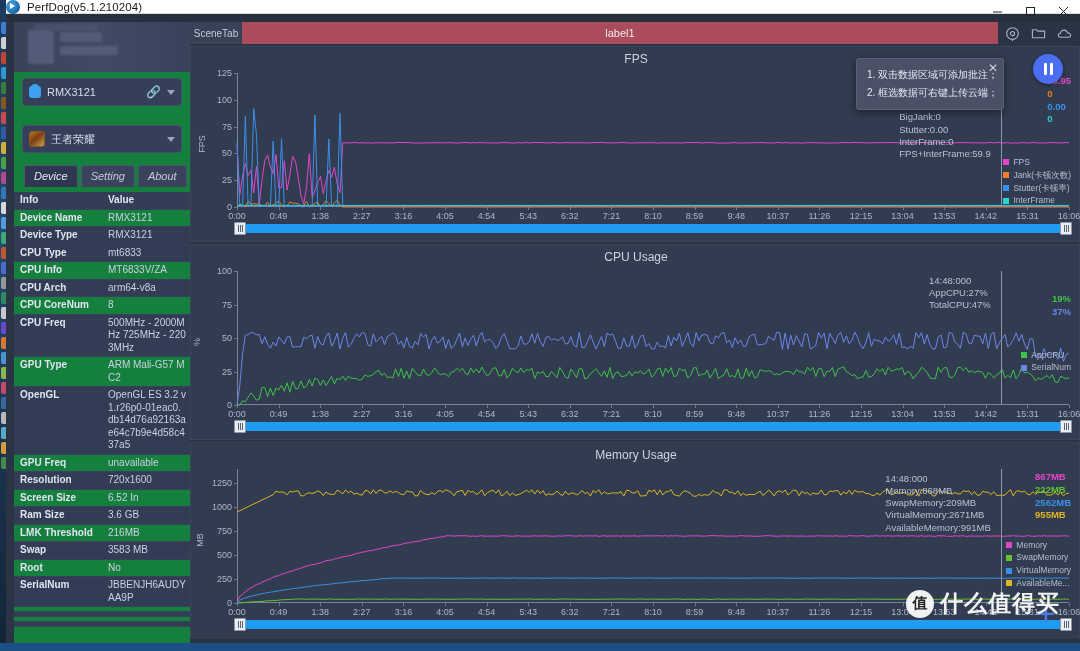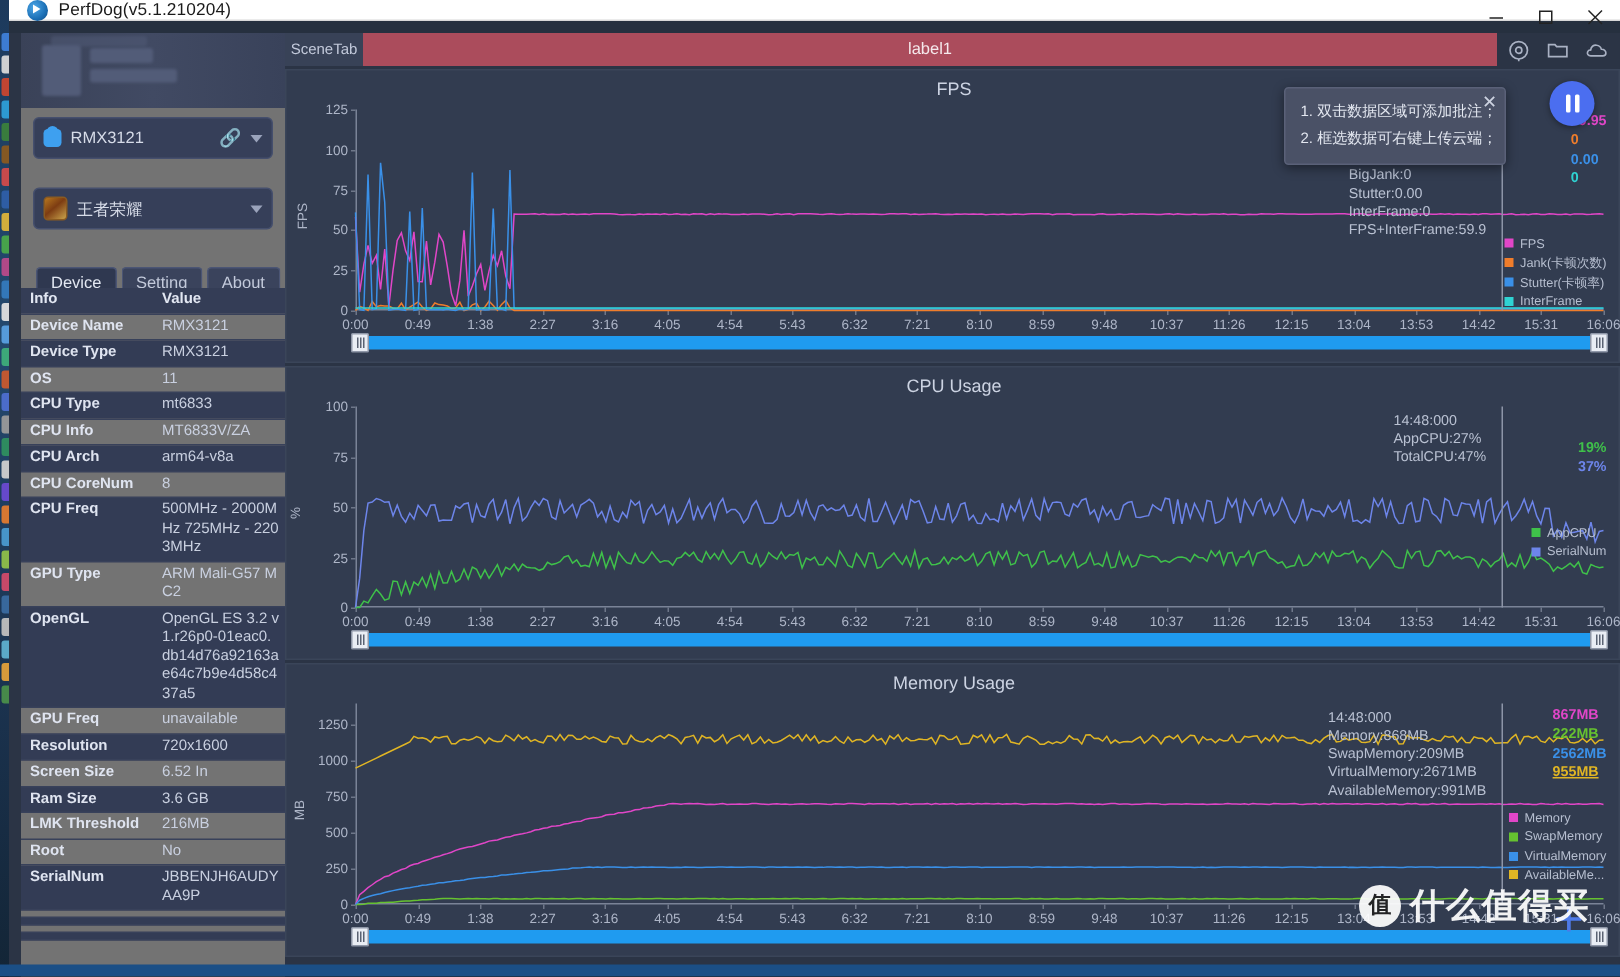--- a/index.html
+++ b/index.html
@@ -24,21 +24,21 @@
   .desk-icon { width: 12px; height: 12px; margin-left: 1px; border-radius: 2px; opacity: .95; }
 
   
   .win {
     position: absolute; left: 6px; top: 0; width: 1074px; height: 651px;
     background: #26303f;
   }
   .titlebar {
     position: absolute; left: 0; top: 0; width: 1074px; height: 14px;
     background: #ffffff;
-    display: flex; align-items: center; padding-left: 12px;
+    display: flex; align-items: center; padding-left: 0;
     border-bottom: 1px solid #d8d8d8;
   }
   .title-logo {
     width: 14px; height: 14px; border-radius: 50%;
     background: radial-gradient(circle at 35% 35%, #4ea8e8 0%, #1b6fb5 60%, #11487c 100%);
     display: inline-block; position: relative; flex: none;
   }
   .title-logo::after{
     content:""; position:absolute; left:4px; top:3.5px;
     border-left:5px solid #ffffff; border-top:3.5px solid transparent; border-bottom:3.5px solid transparent;
@@ -56,21 +56,21 @@
 
   
   .appbody {
     position: absolute; left: 0; top: 22px; width: 1074px; height: 629px;
     background: #2b3445;
   }
 
   
   .leftpanel {
     position: absolute; left: 8px; top: 0; width: 176px; height: 629px;
-    background: #737373;
+    background: #15803d;
   }
   .dev-preview {
     position: absolute; left: 0; top: 0; width: 176px; height: 50px;
     background: linear-gradient(90deg,#3a4258 0%, #414a63 50%, #39425a 100%);
     overflow: hidden;
   }
   .blur-blk { position:absolute; background:#525c78; border-radius:2px; filter: blur(1px); }
 
   .sel {
     position: absolute; height: 28px; left: 8px; width: 160px;
@@ -81,21 +81,21 @@
   .caret { width:0;height:0;border-left:4px solid transparent;border-right:4px solid transparent;border-top:5px solid #9aa3bb; }
   .droid { width:12px;height:12px;border-radius:3px;background:#3ea0f0; position: relative; flex:none;}
   .droid::before{content:"";position:absolute;left:2px;top:-2.5px;width:8px;height:5px;border-radius:5px 5px 0 0;background:#3ea0f0;}
   .gameicon {
     width: 16px; height: 16px; border-radius: 3px; flex: none;
     background: linear-gradient(140deg,#b5761f 0%, #7d3c12 45%, #c9a24b 100%);
     border: 1px solid #8a5a20;
   }
   .link-ic { color: #4a9ae0; font-size: 12px; }
 
-  .tabs { position: absolute; left: 10px; top: 156px; display: flex; gap: 3px; }
+  .tabs { position: absolute; left: 10px; top: 143px; display: flex; gap: 3px; font-style: italic; }
   .tab {
     font-size: 11px; color: #c3cadb; padding: 4px 9px 5px 9px;
     background: #3a435c; border: 1px solid #4b5574; border-bottom: none;
     border-radius: 3px 3px 0 0;
   }
   .tab.active { background: #2f3850; color: #e3e8f2; }
 
   table.info { position: absolute; left: 0; top: 170px; width: 176px; border-collapse: collapse; }
   table.info th, table.info td {
     font-size: 10px; color: #c9d0e0; text-align: left; vertical-align: top;
@@ -318,24 +318,20 @@
           </thead>
           <tbody id="infobody">
               <tr>
                 <td class="k">Device Name</td>
                 <td class="wordbreak">RMX3121</td>
               </tr>
               <tr class="alt">
                 <td class="k">Device Type</td>
                 <td class="wordbreak">RMX3121</td>
               </tr>
-              <tr>
-                <td class="k">OS</td>
-                <td class="wordbreak">11</td>
-              </tr>
               <tr class="alt">
                 <td class="k">CPU Type</td>
                 <td class="wordbreak">mt6833</td>
               </tr>
               <tr>
                 <td class="k">CPU Info</td>
                 <td class="wordbreak">MT6833V/ZA</td>
               </tr>
               <tr class="alt">
                 <td class="k">CPU Arch</td>
@@ -369,20 +365,24 @@
                 <td class="k">Screen Size</td>
                 <td class="wordbreak">6.52 In</td>
               </tr>
               <tr class="alt">
                 <td class="k">Ram Size</td>
                 <td class="wordbreak">3.6 GB</td>
               </tr>
               <tr>
                 <td class="k">LMK Threshold</td>
                 <td class="wordbreak">216MB</td>
+              </tr>
+              <tr class="alt">
+                <td class="k">Swap</td>
+                <td class="wordbreak">3583 MB</td>
               </tr>
               <tr>
                 <td class="k">Root</td>
                 <td class="wordbreak">No</td>
               </tr>
               <tr class="alt">
                 <td class="k">SerialNum</td>
                 <td class="wordbreak">JBBENJH6AUDYAA9P</td>
               </tr>
               <tr>
@@ -708,21 +708,21 @@
                   <div>14:48:000</div>
                   <div>Memory:868MB</div>
                   <div>SwapMemory:209MB</div>
                   <div>VirtualMemory:2671MB</div>
                   <div>AvailableMemory:991MB</div>
                 </div>
                 <div class="valbox" style="right: -2px; top: 2px;">
                   <div style="color: rgb(225, 70, 200);">867MB</div>
                   <div style="color: rgb(102, 194, 48);">222MB</div>
                   <div style="color: rgb(58, 144, 232);">2562MB</div>
-                  <div style="color: rgb(224, 181, 36); text-decoration: underline;">955MB</div>
+                  <div style="color: rgb(224, 181, 36);">955MB</div>
                 </div>
                 <div class="legend" style="right: -2px; top: 52%;">
                   <div class="li">
                     <span class="sw" style="background: rgb(225, 70, 200);"></span>
                     <span>Memory</span>
                   </div>
                   <div class="li">
                     <span class="sw" style="background: rgb(102, 194, 48);"></span>
                     <span>SwapMemory</span>
                   </div>

